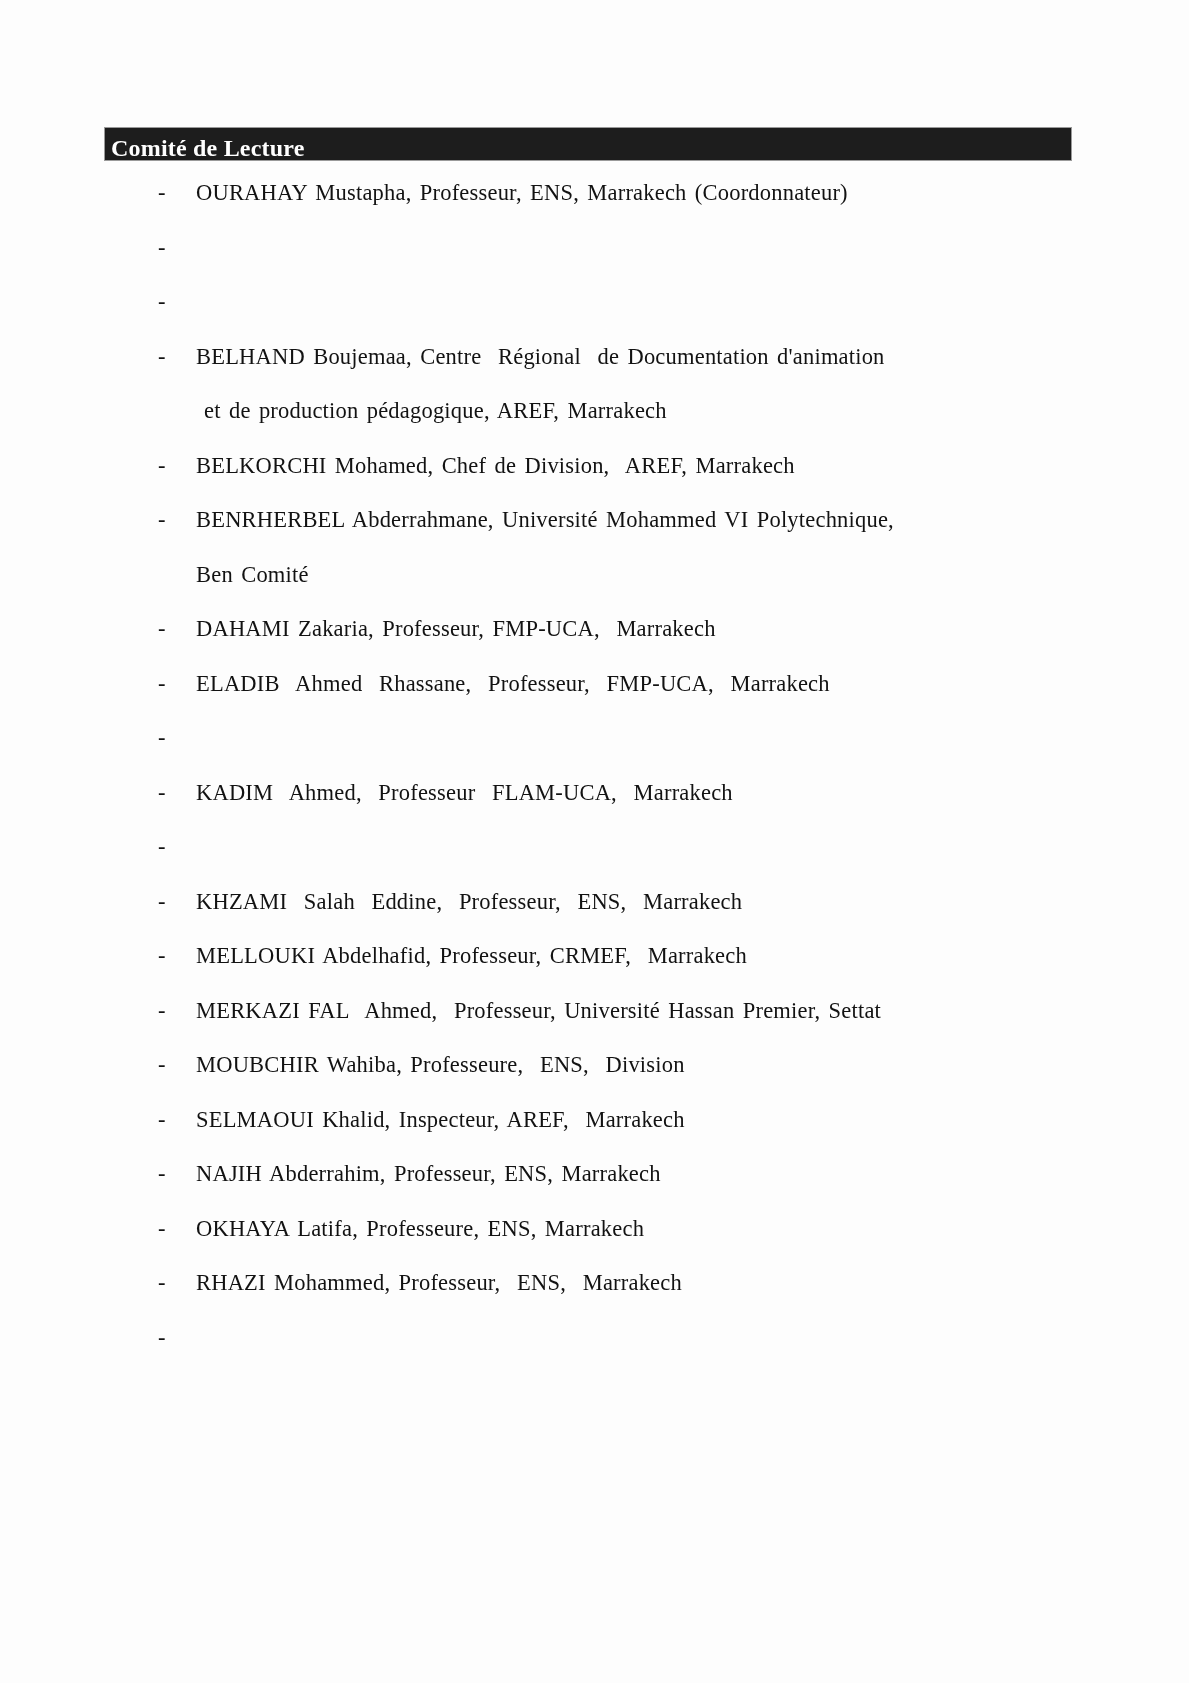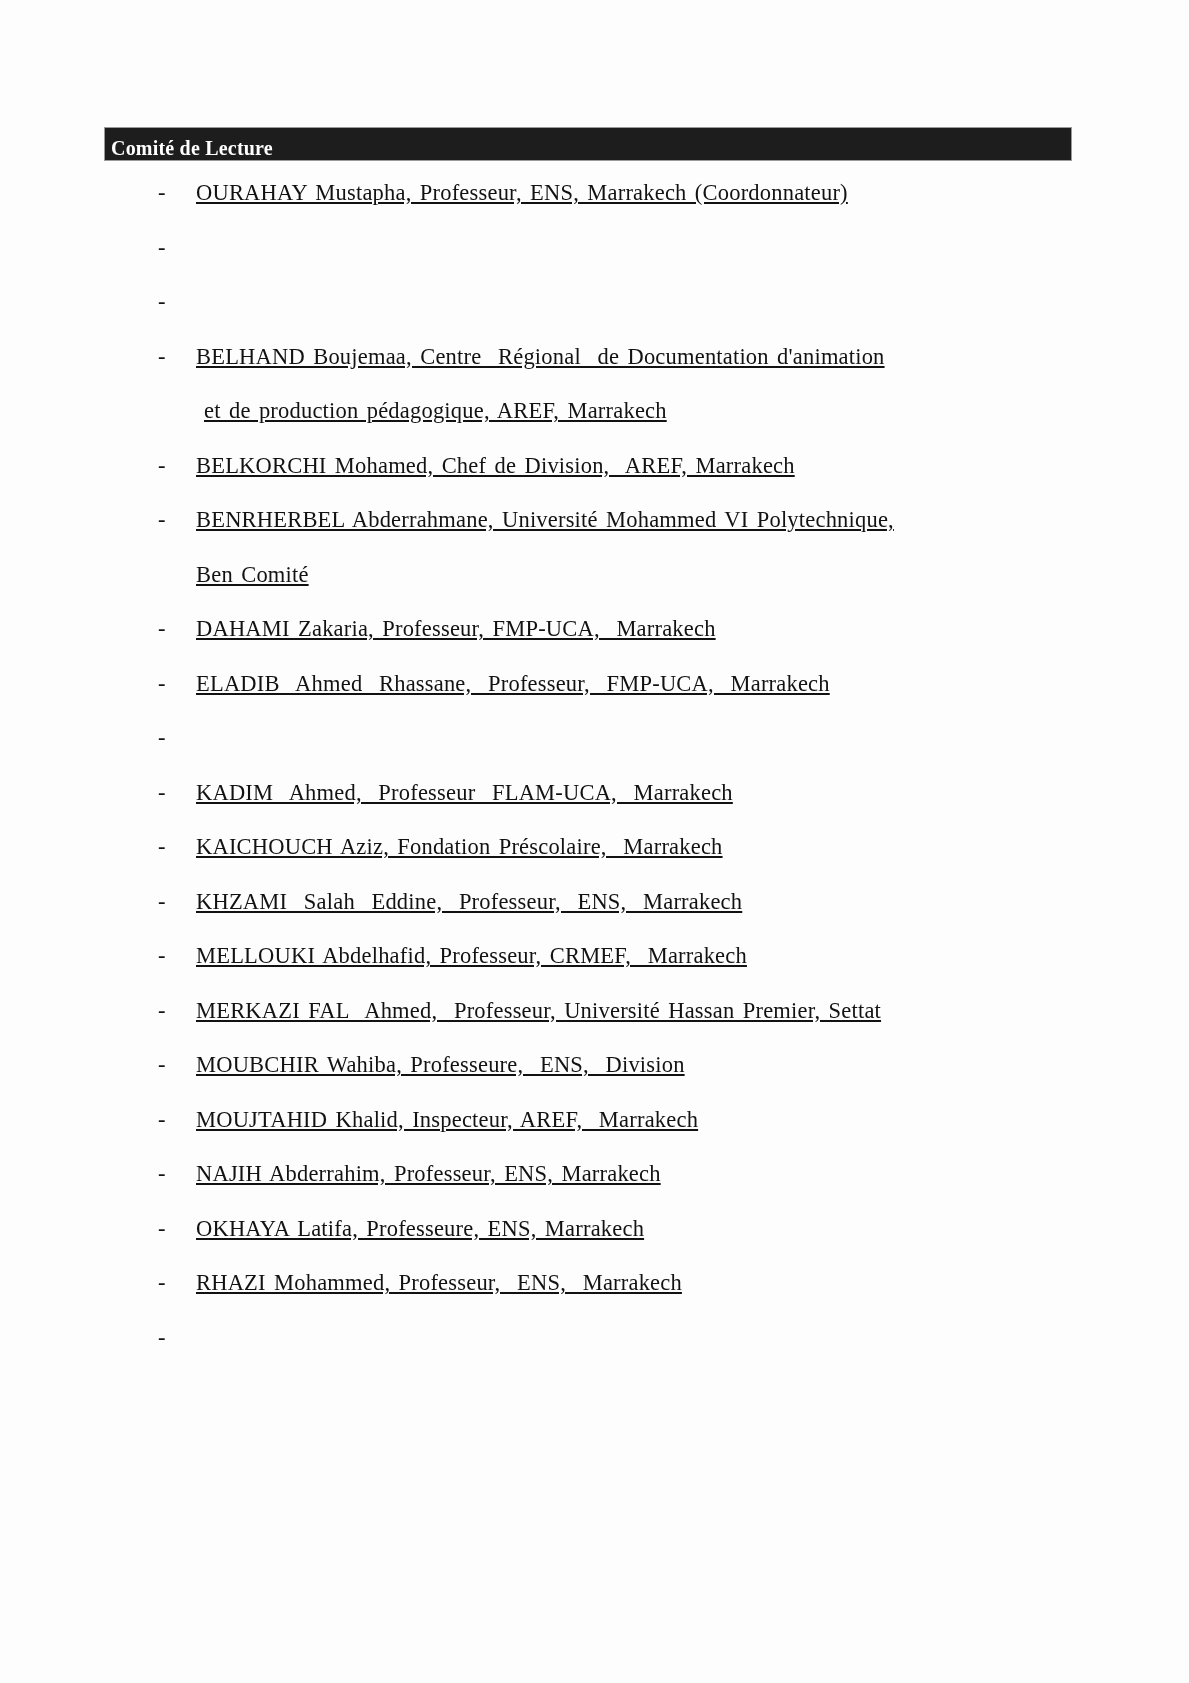--- a/index.html
+++ b/index.html
@@ -29,21 +29,21 @@
     height: 34px;
     background: #1d1d1d;
     border: 1px solid #9a9a9a;
     box-sizing: border-box;
     display: flex;
     align-items: center;
   }
   .header-title {
     color: #ffffff;
     font-weight: bold;
-    font-size: 20px;
+    font-size: 24px;
     padding-left: 6px;
     letter-spacing: 0.2px;
     white-space: pre;
     margin-top: 8px;
   }
   .committee-list {
     position: absolute;
     top: 178px;
     left: 0;
     width: 1189px;
@@ -58,21 +58,20 @@
   }
   .row .dash {
     width: 38px;
     flex: 0 0 38px;
     white-space: pre;
   }
   .row .txt {
     white-space: pre-wrap;
     word-spacing: 2.5px;
     letter-spacing: 0.2px;
-    text-decoration: underline;
   }
   .row.cont .dash {
     visibility: hidden;
   }
   .row.deep .txt {
     padding-left: 8px;
   }
 </style>
 </head>
 <body>
@@ -137,21 +136,20 @@
       <span class="dash">-</span>
     </div>
 
     <div class="row">
       <span class="dash">-</span>
       <span class="txt">KADIM  Ahmed,  Professeur  FLAM-UCA,  Marrakech</span>
     </div>
 
     <div class="row">
       <span class="dash">-</span>
-      <span class="txt">KAICHOUCH Aziz, Fondation Préscolaire,  Marrakech</span>
     </div>
 
     <div class="row">
       <span class="dash">-</span>
       <span class="txt">KHZAMI  Salah  Eddine,  Professeur,  ENS,  Marrakech</span>
     </div>
 
     <div class="row">
       <span class="dash">-</span>
       <span class="txt">MELLOUKI Abdelhafid, Professeur, CRMEF,  Marrakech</span>
@@ -162,21 +160,21 @@
       <span class="txt">MERKAZI FAL  Ahmed,  Professeur, Université Hassan Premier, Settat</span>
     </div>
 
     <div class="row">
       <span class="dash">-</span>
       <span class="txt">MOUBCHIR Wahiba, Professeure,  ENS,  Division</span>
     </div>
 
     <div class="row">
       <span class="dash">-</span>
-      <span class="txt">MOUJTAHID Khalid, Inspecteur, AREF,  Marrakech</span>
+      <span class="txt">SELMAOUI Khalid, Inspecteur, AREF,  Marrakech</span>
     </div>
 
     <div class="row">
       <span class="dash">-</span>
       <span class="txt">NAJIH Abderrahim, Professeur, ENS, Marrakech</span>
     </div>
 
     <div class="row">
       <span class="dash">-</span>
       <span class="txt">OKHAYA Latifa, Professeure, ENS, Marrakech</span>

